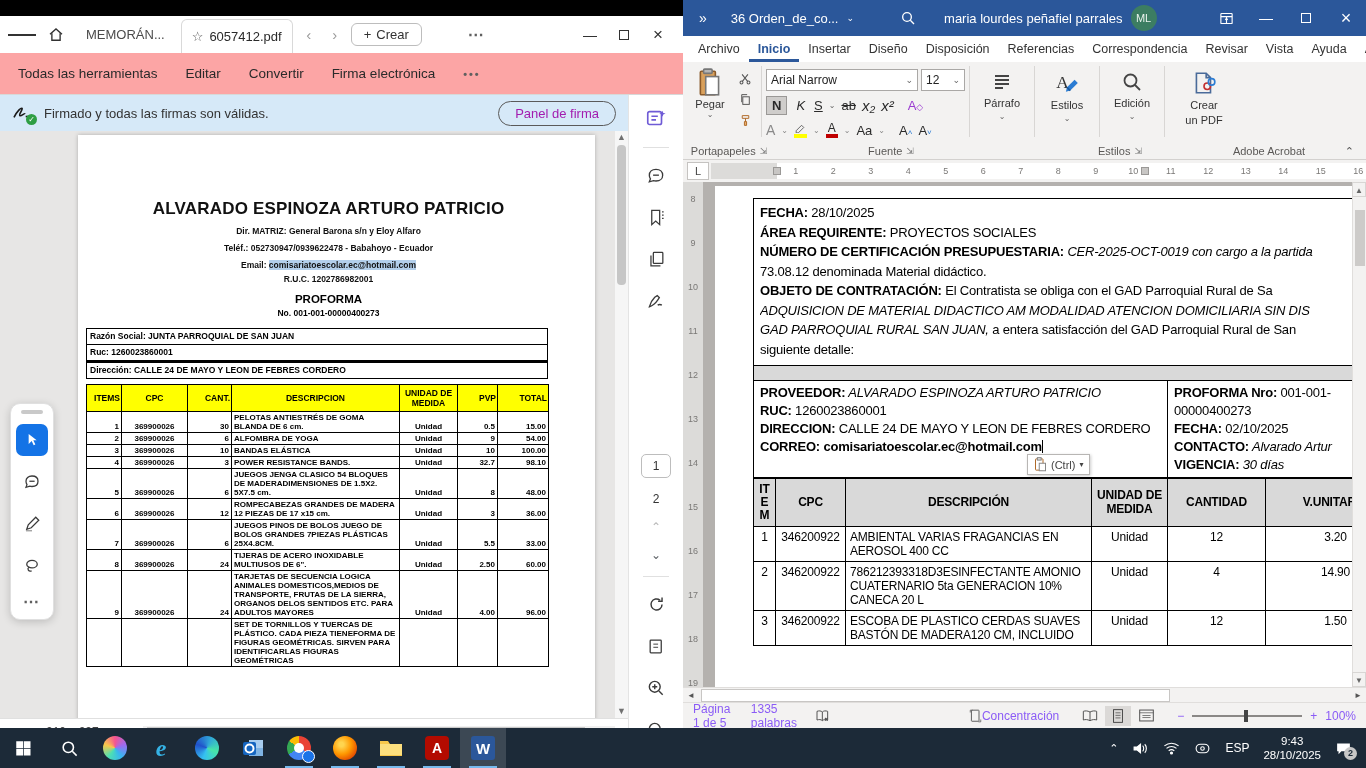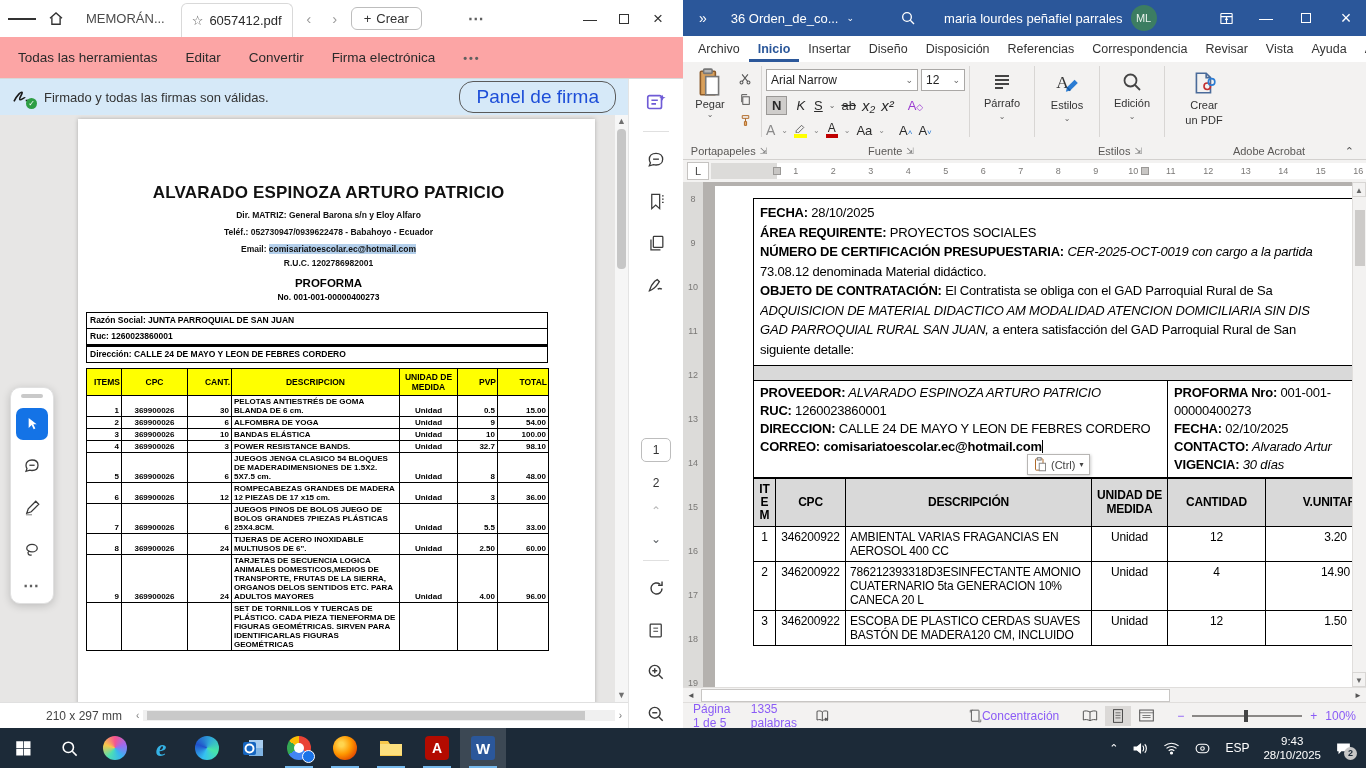--- a/index.html
+++ b/index.html
@@ -1,41 +1,41 @@
 <!DOCTYPE html>
 <html><head>
 <meta charset="utf-8">
 <style>
   * { margin:0; padding:0; box-sizing:border-box; }
   html,body { width:1366px; height:768px; overflow:hidden; }
   body { font-family:"Liberation Sans", sans-serif; }
   .screen { position:relative; width:1366px; height:768px; background:#000; }
 
   
-  .acrobat { position:absolute; left:0; top:0; width:683px; height:728px; background:#fff; display:flex; flex-direction:column; }
+  .acrobat { position:absolute; left:0; top:16px; width:683px; height:728px; background:#fff; display:flex; flex-direction:column; }
   .ac-titlebar { height:37px; display:flex; align-items:center; padding:0 8px; gap:6px; background:#fff; }
   .ac-iconbtn { width:28px; height:28px; display:flex; align-items:center; justify-content:center; border-radius:4px; color:#323232; flex:none; }
   .hamburger span { display:block; width:15px; height:2px; background:#323232; margin:2px 0; }
   .ac-tab { display:flex; align-items:center; gap:6px; padding:0 10px; height:30px; font-size:13px; color:#4b4b4b; }
   .ac-tab.active { border:1px solid #d9d9d9; border-bottom:none; border-radius:6px 6px 0 0; height:34px; margin-top:3px; background:#fff; color:#2a2a2a; }
   .star { color:#5a5a5a; font-size:13px; }
   .navarrow { color:#9b9b9b; font-size:15px; width:20px; text-align:center; }
   .crear-btn { display:flex; align-items:center; gap:5px; border:1px solid #bdbdbd; border-radius:6px; padding:3px 12px; font-size:13px; color:#323232; }
   .dots { color:#5f5f5f; letter-spacing:2px; font-weight:bold; }
   .winbtns { display:flex; margin-left:auto; align-items:center; }
   .winbtn { width:34px; height:30px; display:flex; align-items:center; justify-content:center; color:#323232; font-size:14px; }
   .maxsq { width:10px; height:10px; border:1.4px solid #323232; display:inline-block; }
   .ac-menubar { height:42px; display:flex; align-items:center; gap:28px; padding:0 18px; border-bottom:1px solid #d8d8d8; font-size:13.5px; color:#2a2a2a; background:#fca5a5; }
   .ac-body { flex:1; display:flex; min-height:0; }
   .ac-left { width:628px; display:flex; flex-direction:column; min-width:0; }
   .ac-banner { height:36px; background:#d6e9f8; display:flex; align-items:center; gap:10px; padding:0 12px; flex:none; }
   .sig-ic { position:relative; width:22px; height:20px; flex:none; }
   .sig-check { position:absolute; right:-3px; bottom:-2px; width:11px; height:11px; background:#2e9e44; border-radius:50%; color:#fff; font-size:8px; line-height:11px; text-align:center; }
   .ac-banner .msg { font-size:13px; color:#333; }
-  .panel-firma { margin-left:auto; border:1.6px solid #5a5a5a; border-radius:14px; padding:4px 16px; font-size:19px; color:#1d4ed8; background:transparent; }
+  .panel-firma { margin-left:auto; border:1.6px solid #5a5a5a; border-radius:14px; padding:4px 16px; font-size:13px; color:#a21caf; background:transparent; }
   .ac-canvas { flex:1; position:relative; background:#e7e6e5; overflow:hidden; min-height:0; }
   .pdf-vscroll { position:absolute; right:0; top:0; bottom:0; width:13px; background:#f6f6f6; }
   .pdf-vscroll .thumb { position:absolute; top:14px; left:2px; width:9px; height:140px; background:#c6c6c6; border-radius:4px; }
   .scroll-ar { position:absolute; left:0; width:13px; height:13px; color:#707070; font-size:9px; text-align:center; line-height:13px; }
   .ac-bottombar { height:26px; display:flex; align-items:center; background:#fff; border-top:1px solid #e0e0e0; font-size:12px; color:#444; padding:0 0 0 46px; gap:14px; flex:none; }
   .hscroll { flex:1; height:12px; display:flex; align-items:center; margin-right:6px; }
   .hscroll .tr { flex:1; height:11px; background:#f0f0f0; position:relative; }
   .hscroll .th { position:absolute; left:4px; right:30px; top:1px; bottom:1px; background:#c9c9c9; }
   .ac-rail { width:55px; border-left:1px solid #e4e4e4; background:#fff; display:flex; flex-direction:column; align-items:center; padding-top:10px; gap:14px; }
   .rail-ic { width:30px; height:30px; display:flex; align-items:center; justify-content:center; }

